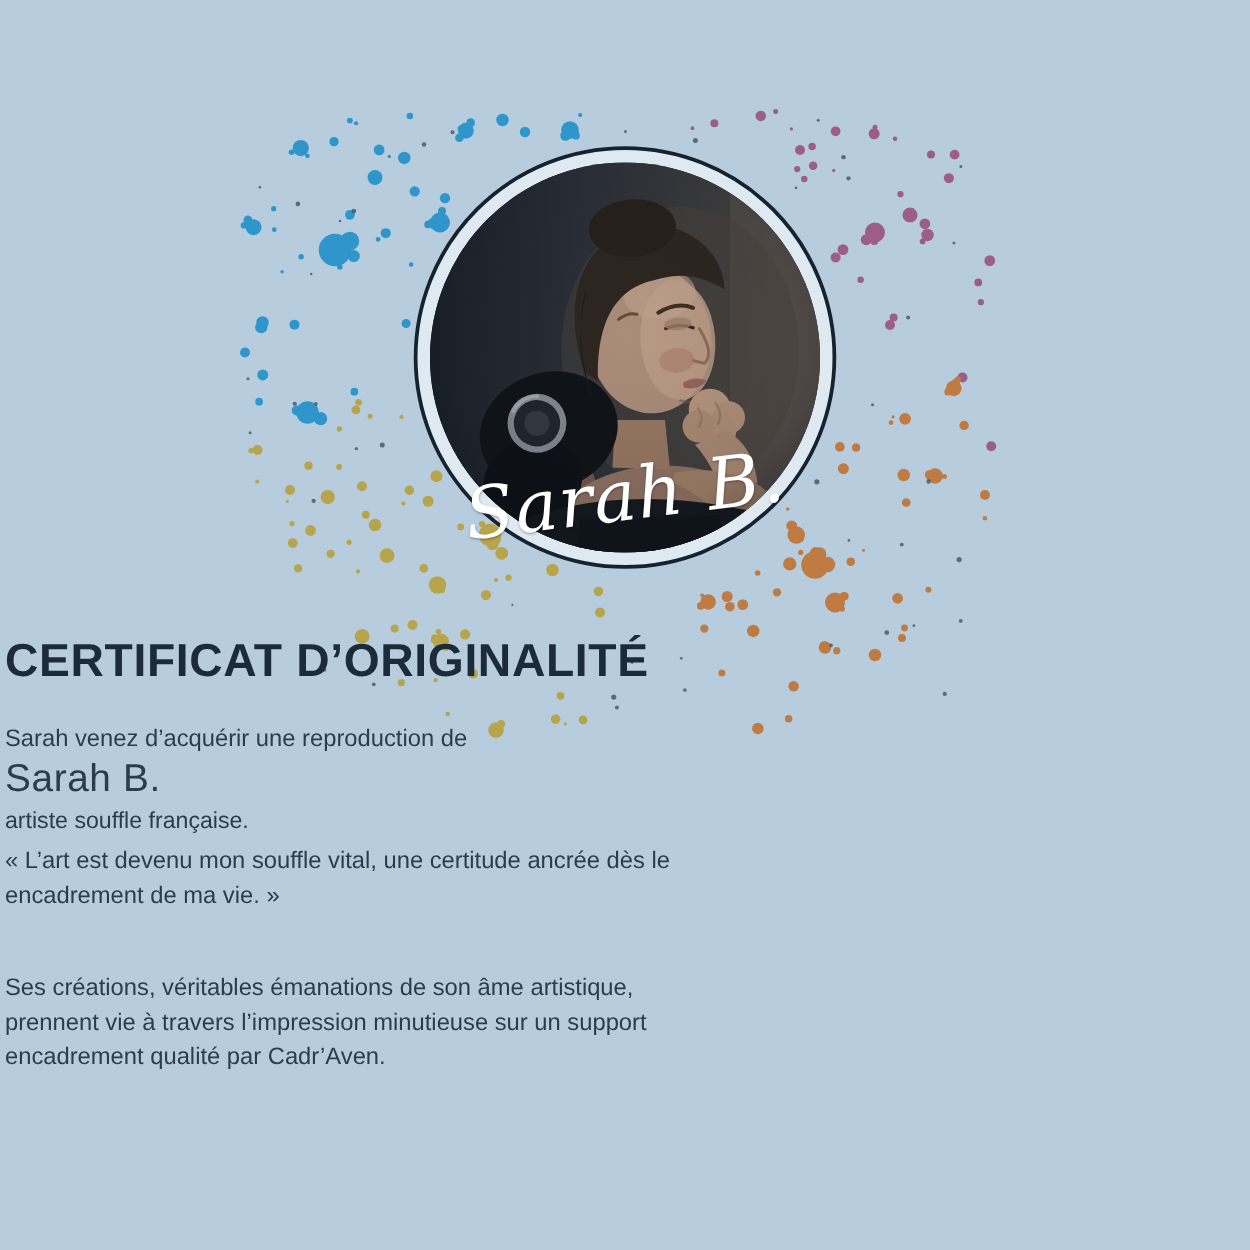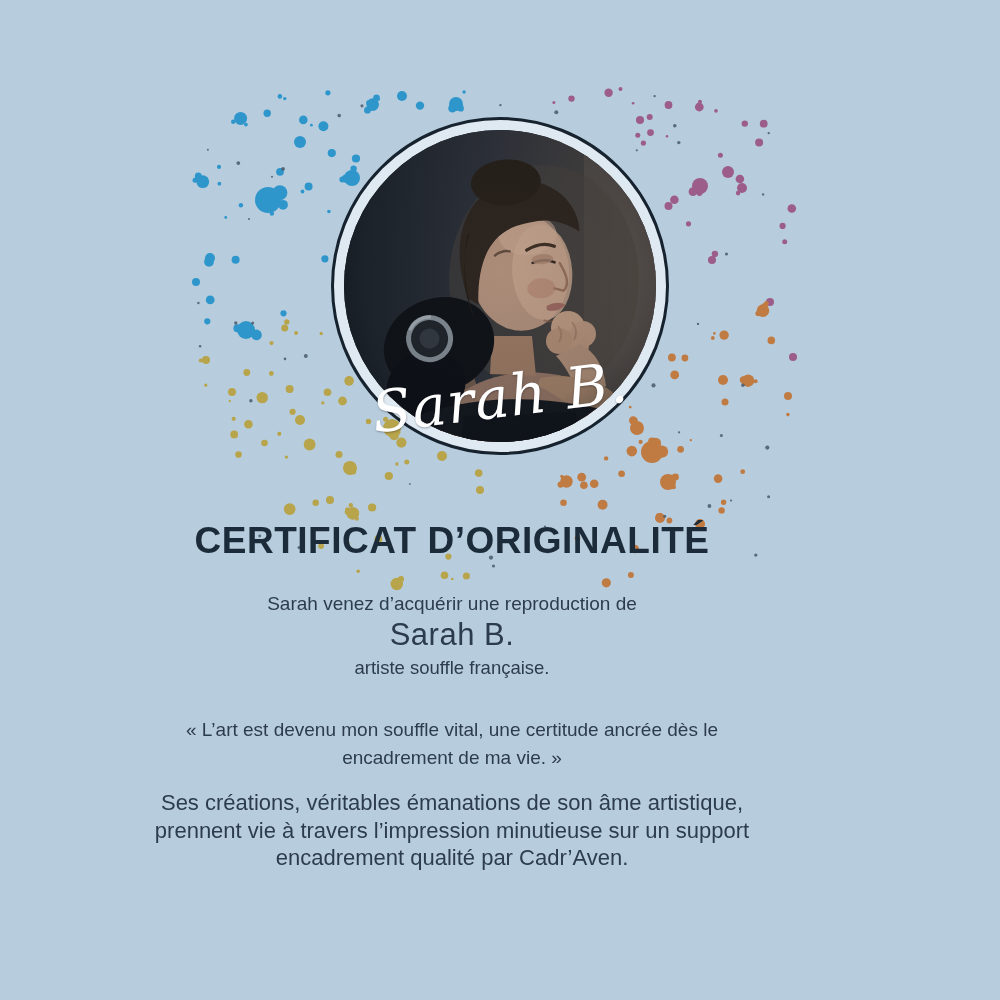--- a/index.html
+++ b/index.html
@@ -13,27 +13,27 @@
   .stage{position:relative;width:1000px;height:1000px;background:var(--bg);overflow:hidden;margin:0 auto;}
   .splatter-svg{position:absolute;left:0;top:0;width:1000px;height:1000px;}
   .photo-wrap{position:absolute;left:331px;top:117px;width:338px;height:338px;}
   .photo-ring{position:absolute;inset:0;border-radius:50%;border:3px solid var(--ring-dark);background:var(--ring-light);box-sizing:border-box;}
   .portrait-clip{position:absolute;inset:13px;border-radius:50%;overflow:hidden;background:#23262c;}
   .portrait-clip svg{display:block;width:100%;height:100%;}
   .signature{position:absolute;left:0;right:0;top:252px;text-align:center;
     font-family:"DejaVu Serif",serif;font-style:italic;font-size:57px;line-height:1;
     color:var(--signature-color);transform:rotate(-7deg);letter-spacing:1px;
     text-shadow:0 1px 2px rgba(10,15,25,.35);pointer-events:none;}
-  .txt{position:absolute;left:0;width:872px;text-align:center;color:var(--text-color);margin:16px;}
+  .txt{position:absolute;left:0;width:872px;text-align:left;color:var(--text-color);margin:4px;}
   .title{top:504px;font-size:37px;font-weight:bold;color:var(--title-color);letter-spacing:.5px;}
   .intro{top:577px;font-size:19px;}
   .artist-name{top:601px;font-size:31px;font-weight:500;letter-spacing:.5px;}
   .artist-role{top:641px;font-size:18.5px;}
-  .quote{top:700px;font-size:19px;line-height:28px;}
-  .body-par{top:773px;font-size:22px;line-height:27.5px;}
+  .quote{top:671px;font-size:19px;line-height:28px;}
+  .body-par{top:773px;font-size:19px;line-height:27.5px;}
   .line{display:block;}
 </style>
 </head>
 <body>
 
 <div class="stage">
 
   <svg class="splatter-svg" id="splatter" viewBox="0 0 1000 1000">
       <circle cx="268.0" cy="200.0" r="13.0" fill="#2f96cb"></circle>
       <circle cx="279.9" cy="192.8" r="7.5" fill="#2f96cb"></circle>

